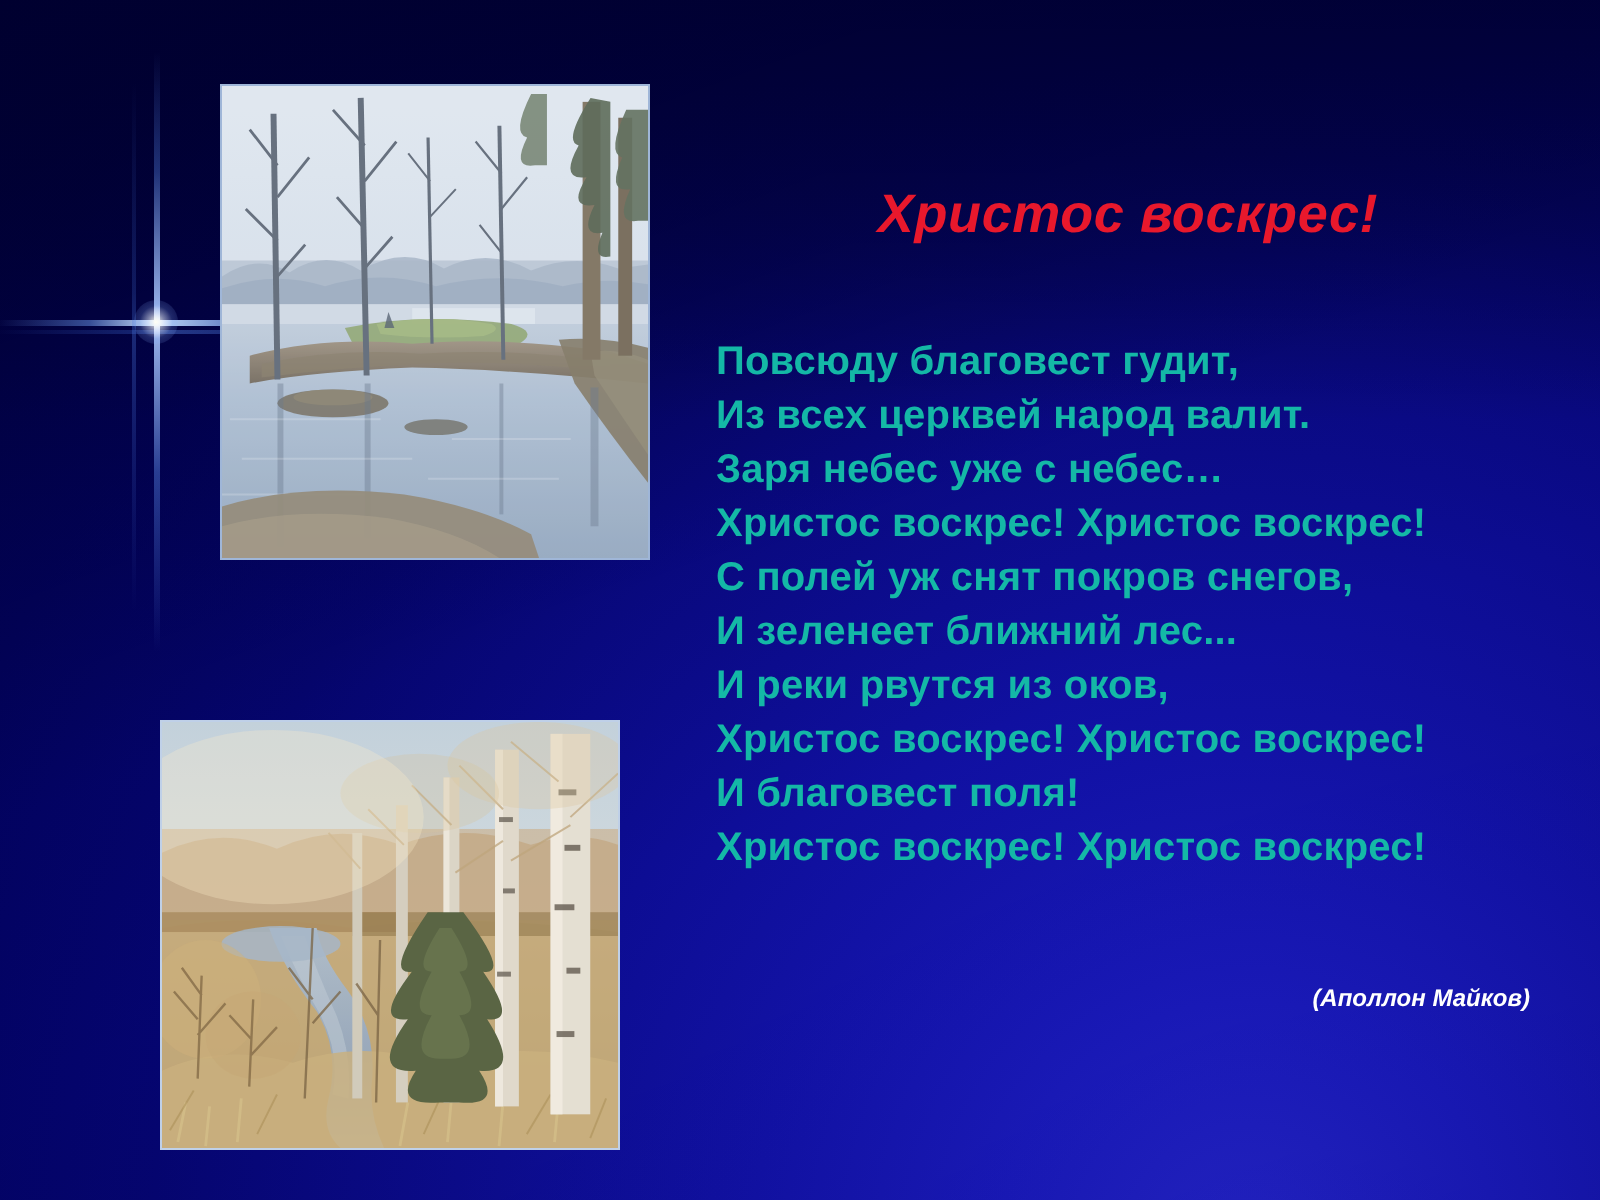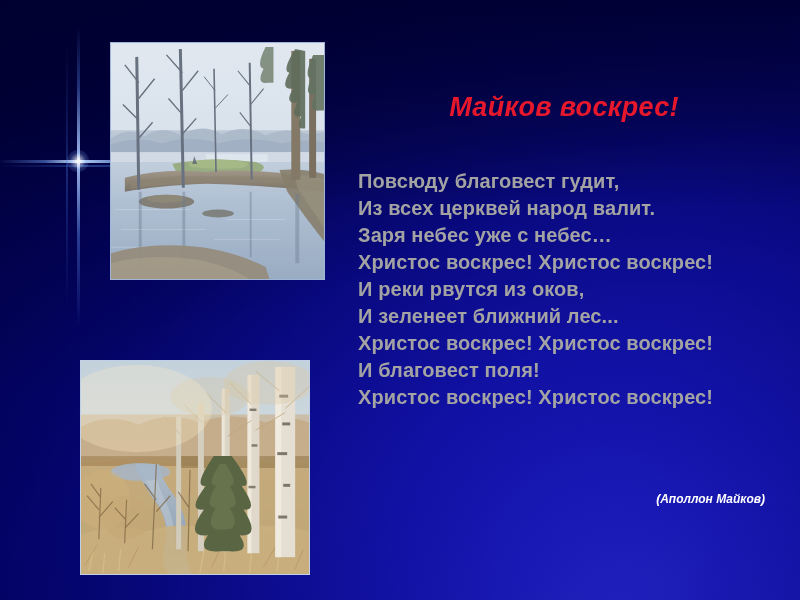--- a/index.html
+++ b/index.html
@@ -164,21 +164,21 @@
     letter-spacing: 0.3px;
     white-space: nowrap;
   }
   .poem {
     position: absolute;
     left: 358px;
     top: 168px;
     width: 412px;
   }
   .poem-line {
-    color: #a3a3a3;
+    color: #14b8a6;
     font-size: 20px;
     font-weight: bold;
     line-height: 27px;
     white-space: nowrap;
     letter-spacing: 0.1px;
   }
   .author {
     position: absolute;
     left: 358px;
     top: 492px;
@@ -385,29 +385,30 @@
       <g stroke="#6E5A3C" stroke-width="1.2" fill="none" opacity="0.75">
         <path d="M72 190 L76 104 M76 140 L64 124 M76 152 L90 136"></path>
         <path d="M108 192 L110 110 M109 148 L98 132"></path>
       </g>
 
       <ellipse cx="56" cy="48" rx="76" ry="44" fill="#FFF3D2" opacity="0.30"></ellipse>
       <rect x="0" y="0" width="230" height="215" fill="#E8C98F" opacity="0.10"></rect>
     </svg>
   </div>
 
-  <div class="title">Майков воскрес!</div>
+  <div class="title">Христос воскрес!</div>
 
   <div class="poem">
     <div class="poem-line">Повсюду благовест гудит,</div>
     <div class="poem-line">Из всех церквей народ валит.</div>
     <div class="poem-line">Заря небес уже с небес…</div>
     <div class="poem-line">Христос воскрес! Христос воскрес!</div>
+    <div class="poem-line">С полей уж снят покров снегов,</div>
+    <div class="poem-line">И зеленеет ближний лес...</div>
     <div class="poem-line">И реки рвутся из оков,</div>
-    <div class="poem-line">И зеленеет ближний лес...</div>
     <div class="poem-line">Христос воскрес! Христос воскрес!</div>
     <div class="poem-line">И благовест поля!</div>
     <div class="poem-line">Христос воскрес! Христос воскрес!</div>
   </div>
 
   <div class="author">(Аполлон Майков)</div>
 
 </div>
 
 </body></html>

